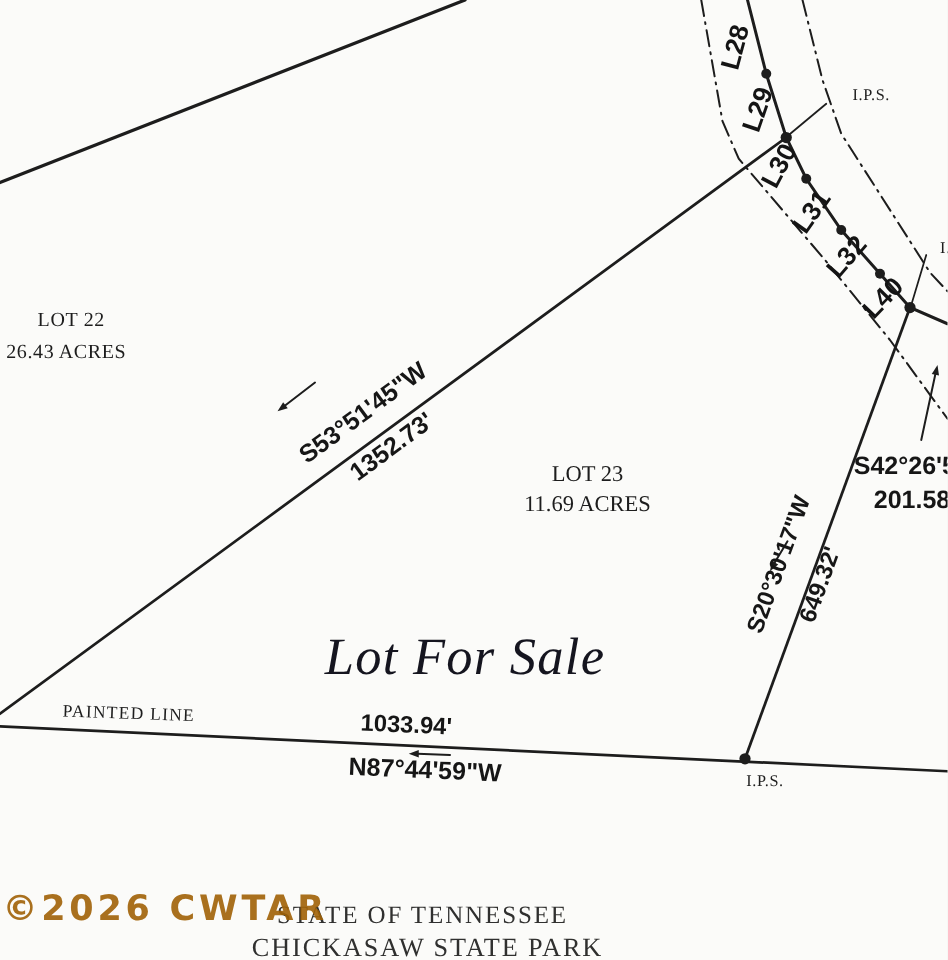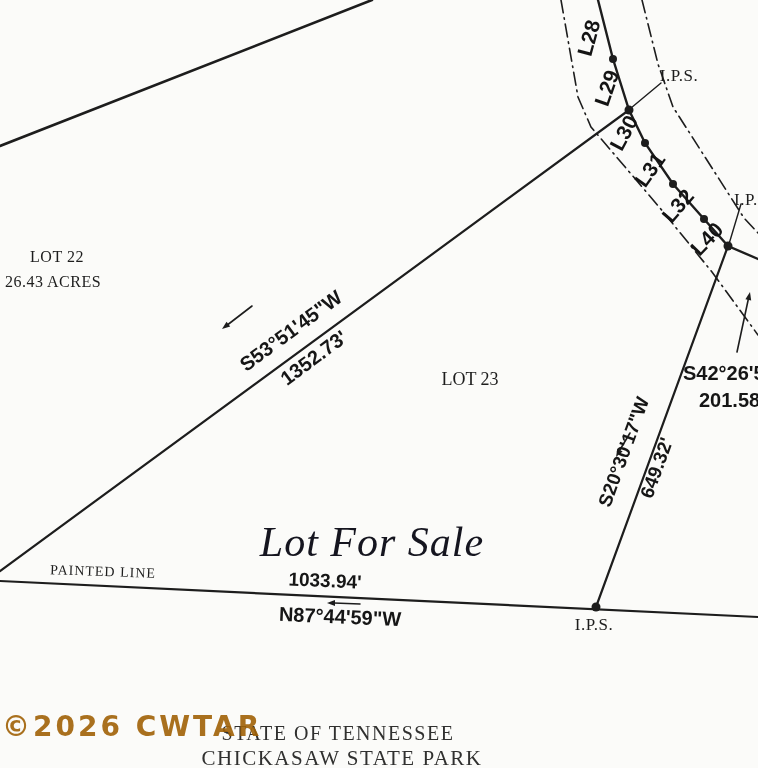--- a/index.html
+++ b/index.html
@@ -15,21 +15,21 @@
     transform:translate(-50%,-50%);
     -webkit-font-smoothing:antialiased;
   }
   .txt-left{position:absolute;white-space:nowrap;color:#1d1d1d;}
   .serif{font-family:"Liberation Serif",serif;}
   .sans{font-family:"Liberation Sans",sans-serif;}
   .lotname{font-size:16px;letter-spacing:.5px;}
   .lot23size{font-size:18px;}
   .bearing{font-size:20px;font-weight:600;color:#161616;}
   .bearing-sm{font-size:19px;font-weight:600;color:#161616;}
-  .ips{font-size:17px;letter-spacing:.5px;}
+  .ips{font-size:13px;letter-spacing:.5px;margin-left:18px;}
   .roadlbl{font-size:21px;font-weight:600;color:#141414;}
   .sale{font-size:42px;font-style:italic;color:#15151f;letter-spacing:1px;}
   .painted{font-size:14px;letter-spacing:1px;}
   .footer-line{font-size:20px;letter-spacing:1.5px;color:#30302f;}
   .watermark{
     font-family:"DejaVu Sans",sans-serif;font-size:28px;font-weight:600;
     color:#a16207;letter-spacing:3px;opacity:.9;
   }
 </style>
 </head>
@@ -74,22 +74,23 @@
       <circle cx="673" cy="184" r="4"></circle>
       <circle cx="704" cy="219" r="4"></circle>
       <circle cx="728" cy="246" r="4.5"></circle>
       <circle cx="596" cy="607" r="4.5"></circle>
     </g>
   </svg>
 
   <div class="txt serif lotname" style="left:57px;top:257px;">LOT 22</div>
   <div class="txt serif lotname" style="left:53px;top:282px;">26.43 ACRES</div>
   <div class="txt serif lot23size" style="left:470px;top:379px;">LOT 23</div>
+  <div class="txt serif lot23size" style="left:470px;top:403px;">11.69 ACRES</div>
 
-  <div class="txt sale" style="left:372px;top:526px;margin-top:16px;">Lot For Sale</div>
+  <div class="txt sale" style="left:372px;top:526px;">Lot For Sale</div>
 
   <div class="txt sans bearing" style="left:291px;top:331px;transform:translate(-50%,-50%) rotate(-36.5deg);">S53°51'45"W</div>
   <div class="txt sans bearing" style="left:314px;top:358px;transform:translate(-50%,-50%) rotate(-36.5deg);">1352.73'</div>
 
   <div class="txt sans bearing-sm" style="left:624px;top:452px;transform:translate(-50%,-50%) rotate(-70deg);">S20°30'17"W</div>
   <div class="txt sans bearing-sm" style="left:657px;top:468px;transform:translate(-50%,-50%) rotate(-70deg);">649.32'</div>
 
   <div class="txt sans bearing-sm" style="left:325px;top:581px;transform:translate(-50%,-50%) rotate(2.5deg);">1033.94'</div>
   <div class="txt sans bearing" style="left:340px;top:617px;transform:translate(-50%,-50%) rotate(2.5deg);">N87°44'59"W</div>
 

